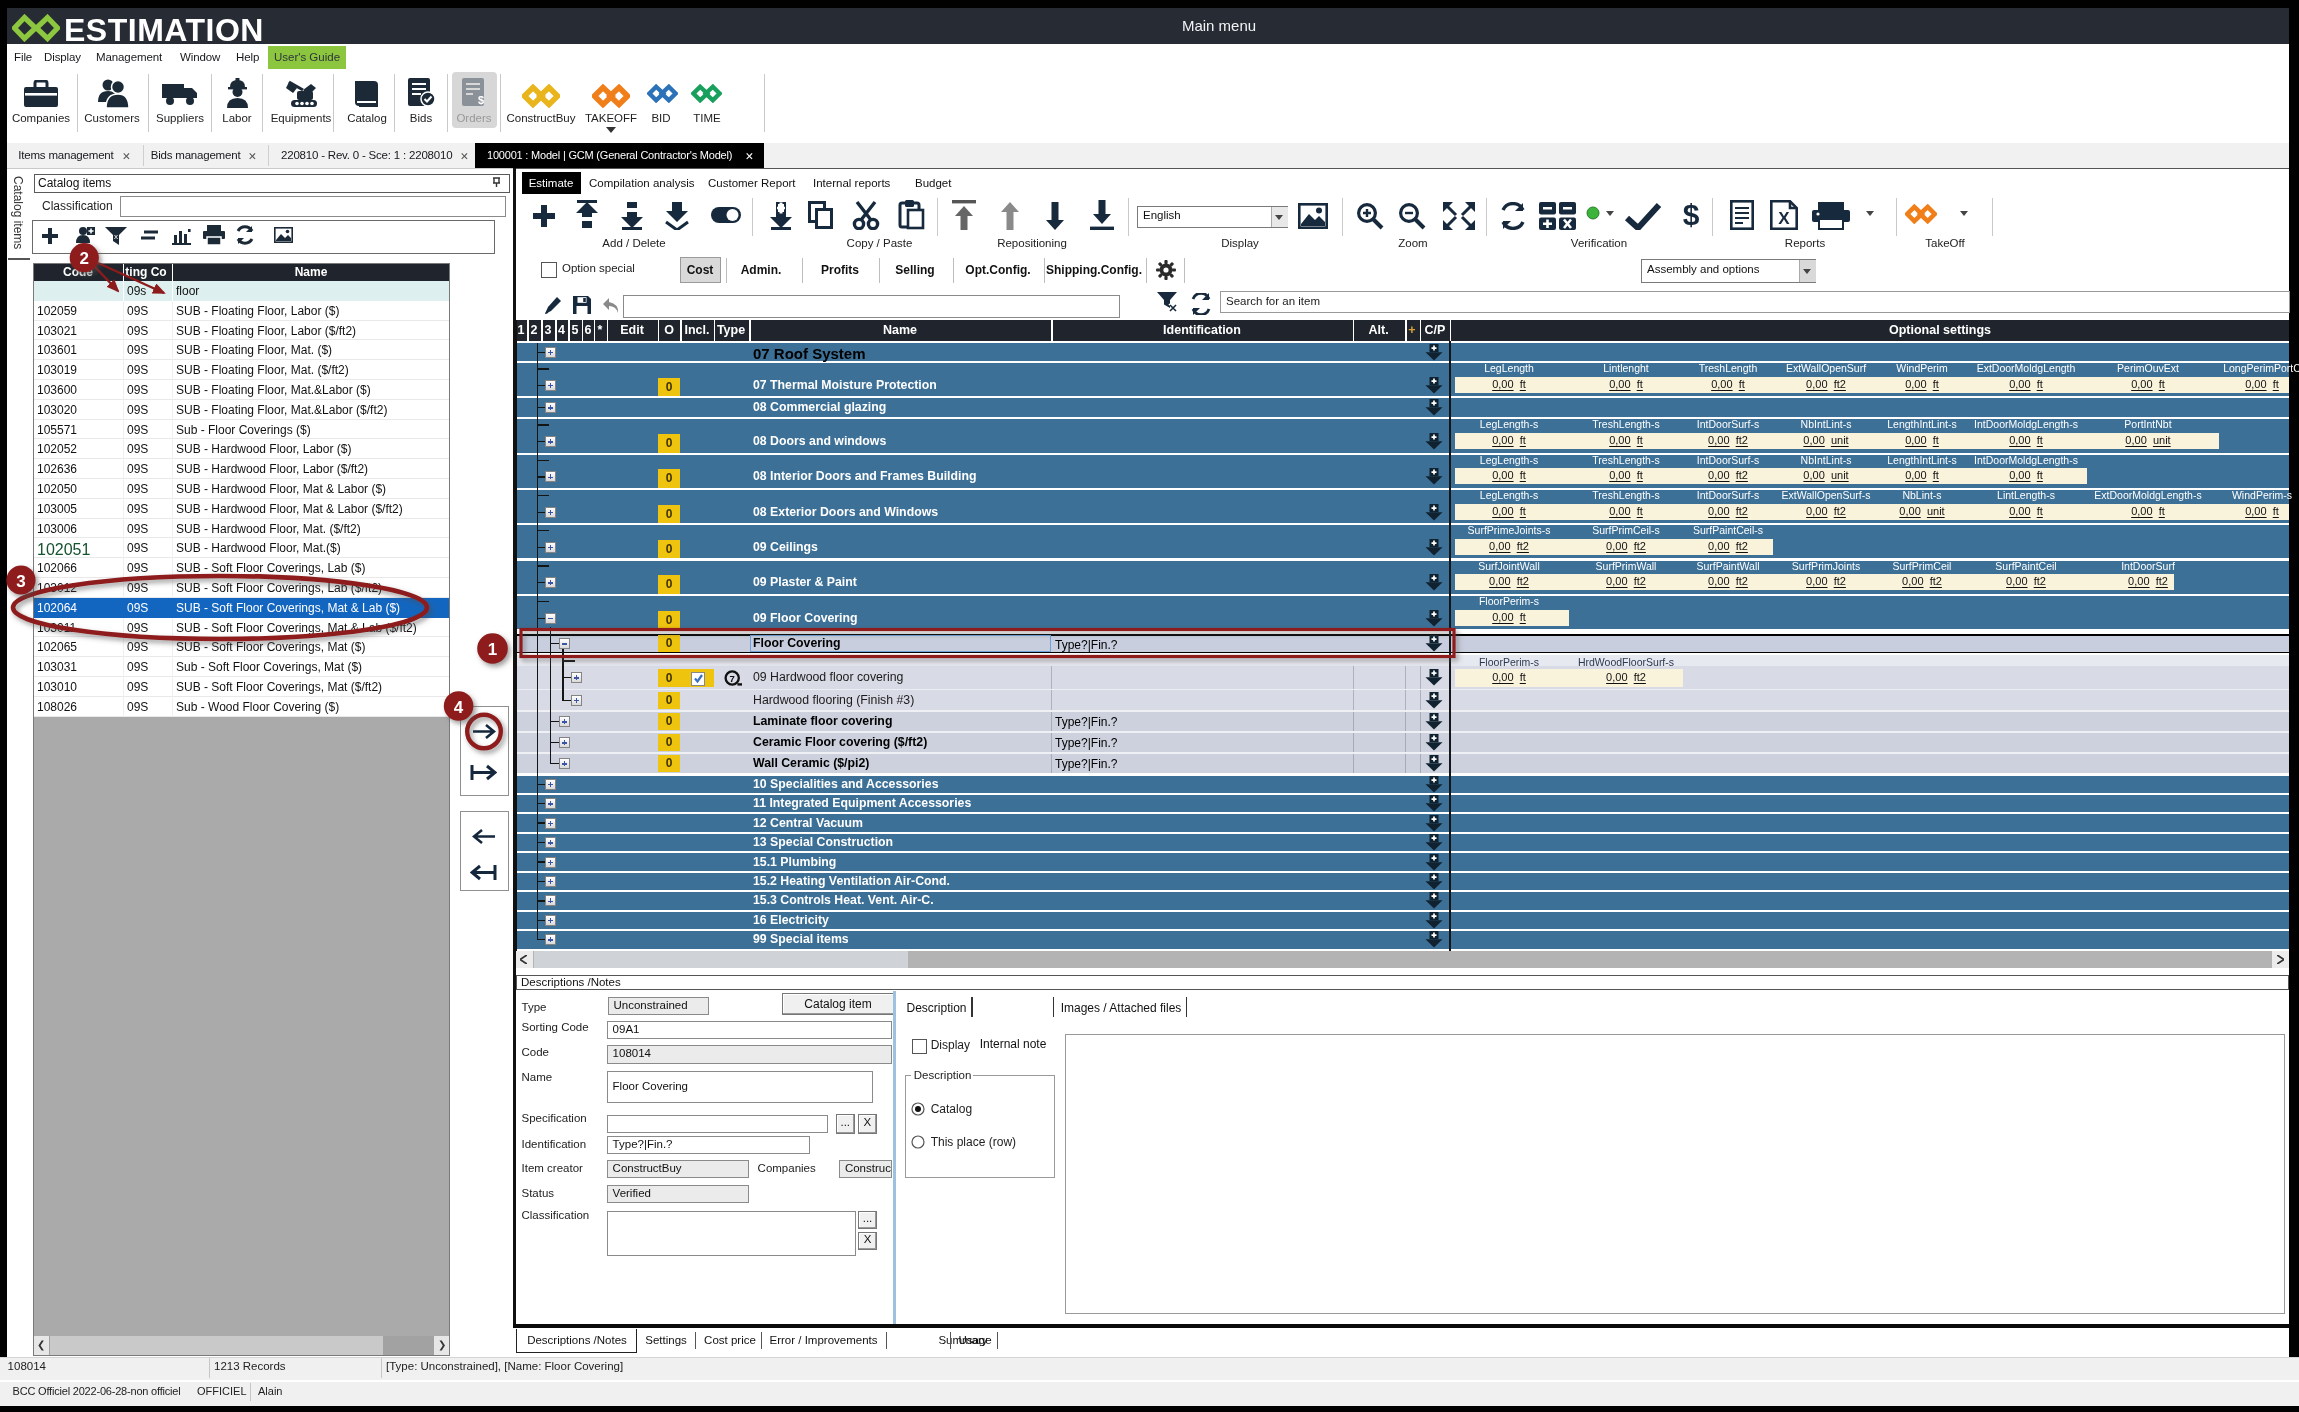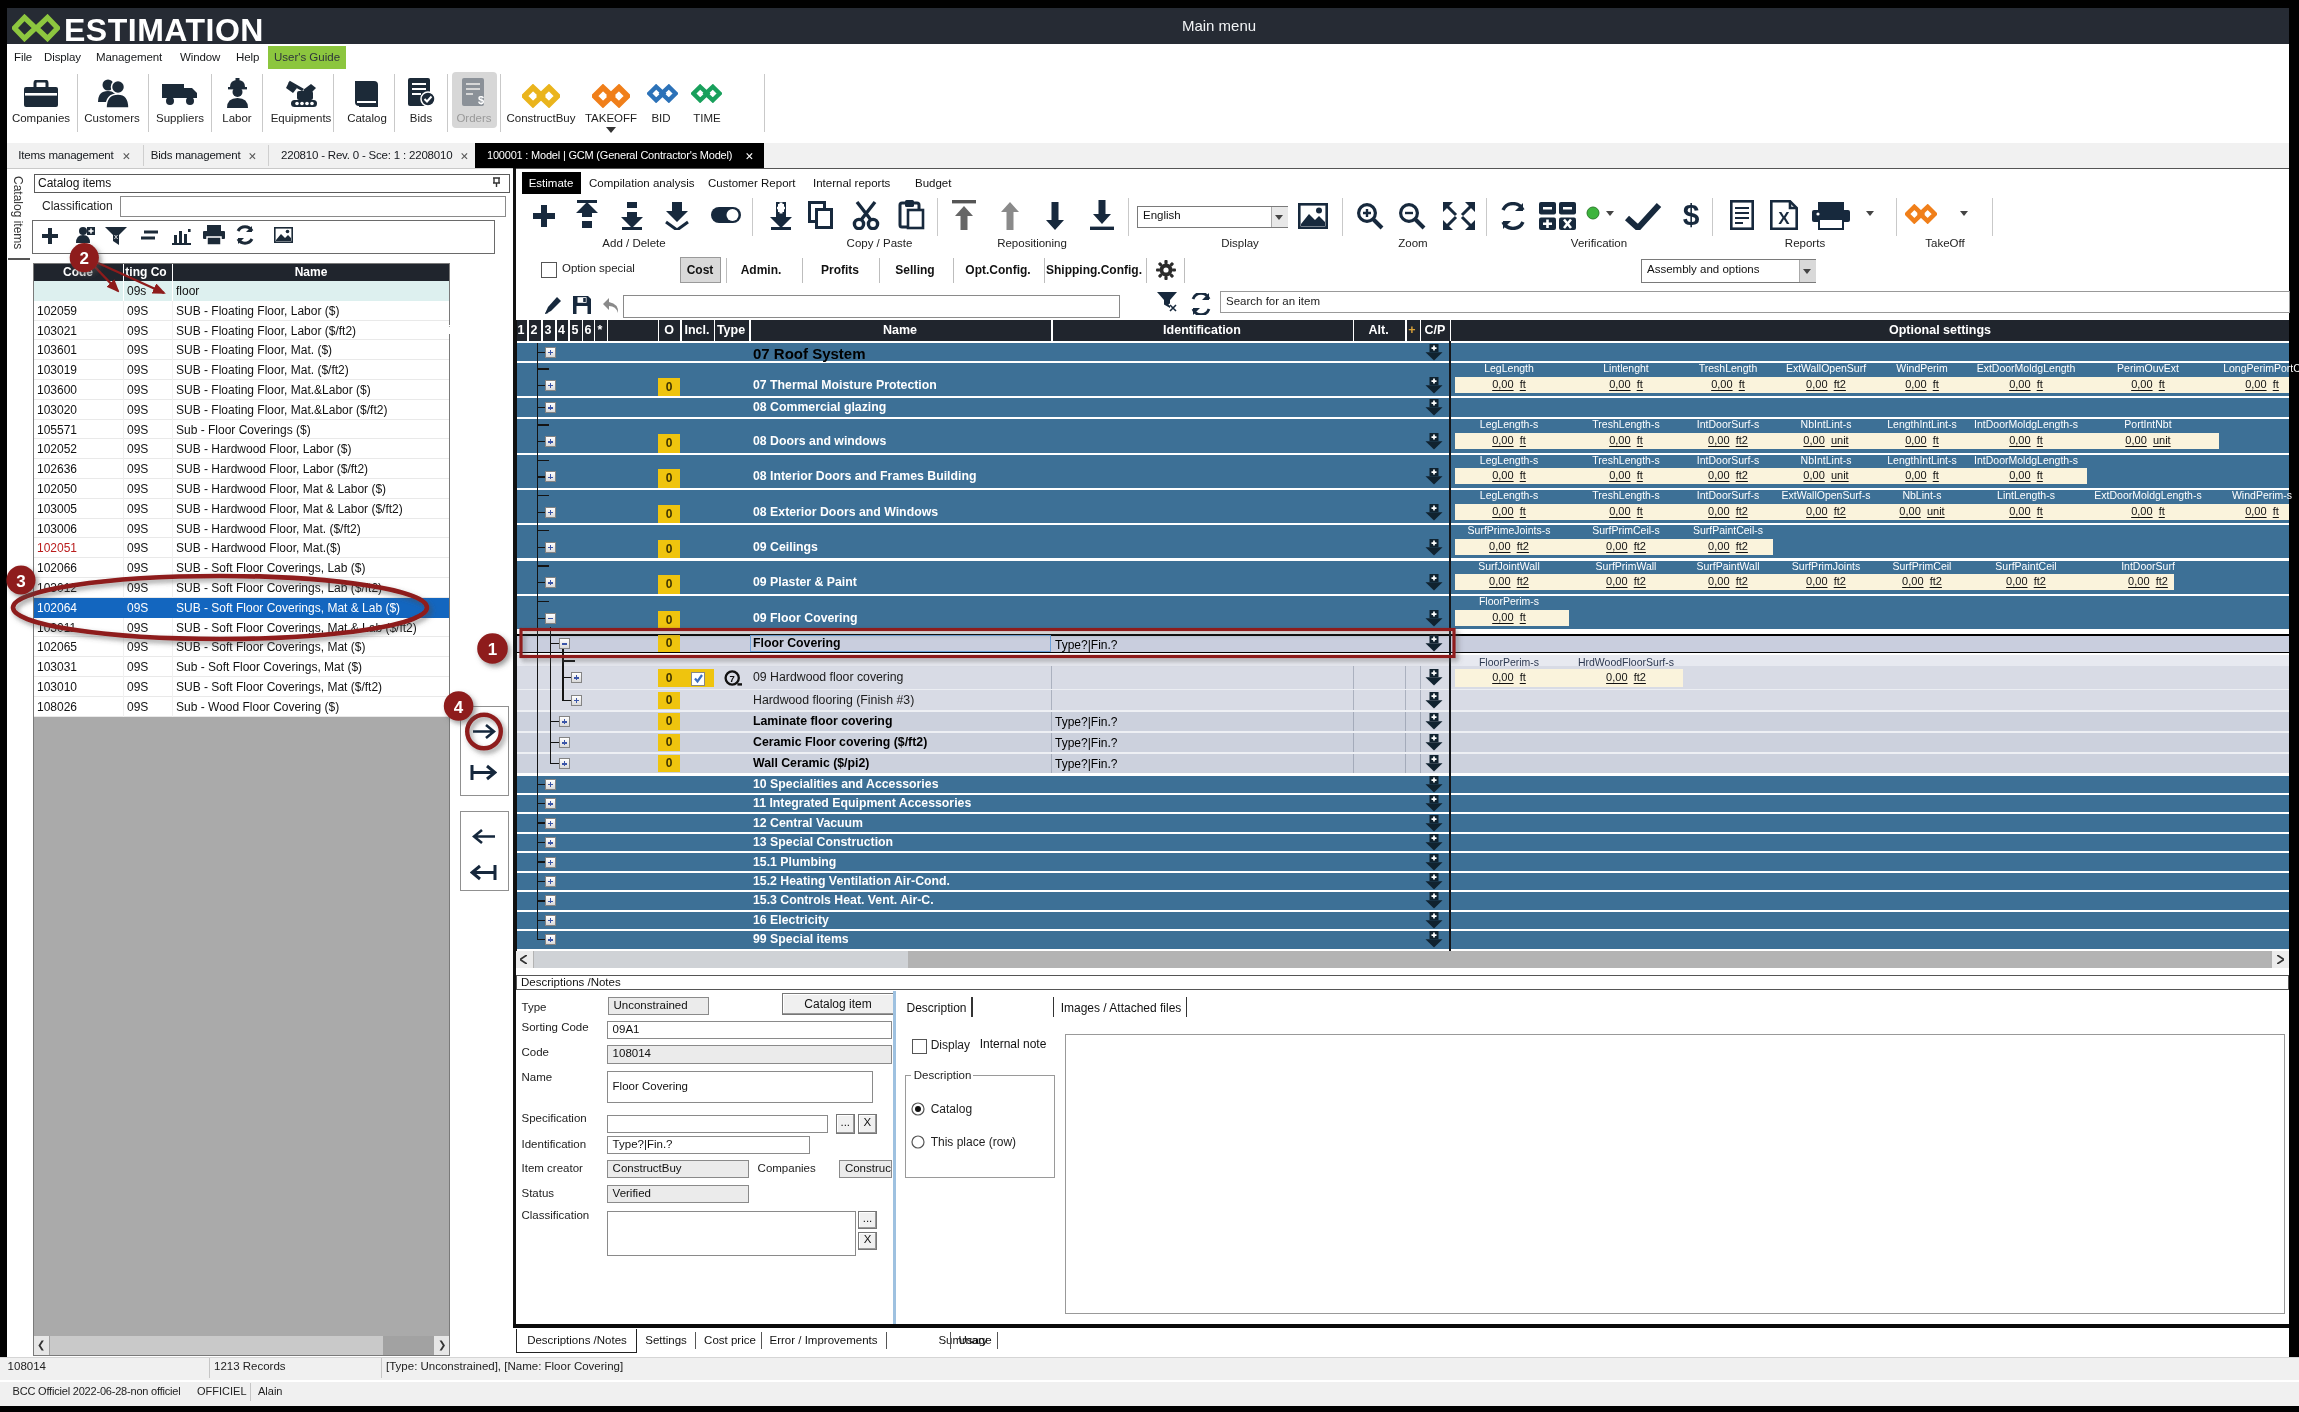--- a/index.html
+++ b/index.html
@@ -283,21 +283,21 @@
 <div class="ab" style="left:176px;top:501.8px;font-size:12px;color:#111;font-weight:normal;white-space:nowrap;">SUB - Hardwood Floor, Mat &amp; Labor ($/ft2)</div>
 <div class="ab" style="left:33px;top:518.6px;width:417px;height:19.8px;background:#fff;border-bottom:1px solid #e9e9e9;box-sizing:border-box;"></div>
 <div class="ab" style="left:122.5px;top:518.6px;width:1px;height:19.8px;background:#f0f0f0;"></div>
 <div class="ab" style="left:171.5px;top:518.6px;width:1px;height:19.8px;background:#f0f0f0;"></div>
 <div class="ab" style="left:37px;top:521.6px;font-size:12px;color:#111;font-weight:normal;white-space:nowrap;">103006</div>
 <div class="ab" style="left:127px;top:521.6px;font-size:12px;color:#111;font-weight:normal;white-space:nowrap;">09S</div>
 <div class="ab" style="left:176px;top:521.6px;font-size:12px;color:#111;font-weight:normal;white-space:nowrap;">SUB - Hardwood Floor, Mat. ($/ft2)</div>
 <div class="ab" style="left:33px;top:538.4px;width:417px;height:19.8px;background:#fff;border-bottom:1px solid #e9e9e9;box-sizing:border-box;"></div>
 <div class="ab" style="left:122.5px;top:538.4px;width:1px;height:19.8px;background:#f0f0f0;"></div>
 <div class="ab" style="left:171.5px;top:538.4px;width:1px;height:19.8px;background:#f0f0f0;"></div>
-<div class="ab" style="left:37px;top:541.4px;font-size:12px;color:#b91c1c;font-weight:normal;white-space:nowrap;">102051</div>
+<div class="ab" style="left:37px;top:541.4px;font-size:16px;color:#14532d;font-weight:normal;white-space:nowrap;">102051</div>
 <div class="ab" style="left:127px;top:541.4px;font-size:12px;color:#111;font-weight:normal;white-space:nowrap;">09S</div>
 <div class="ab" style="left:176px;top:541.4px;font-size:12px;color:#111;font-weight:normal;white-space:nowrap;">SUB - Hardwood Floor, Mat.($)</div>
 <div class="ab" style="left:33px;top:558.2px;width:417px;height:19.8px;background:#fff;border-bottom:1px solid #e9e9e9;box-sizing:border-box;"></div>
 <div class="ab" style="left:122.5px;top:558.2px;width:1px;height:19.8px;background:#f0f0f0;"></div>
 <div class="ab" style="left:171.5px;top:558.2px;width:1px;height:19.8px;background:#f0f0f0;"></div>
 <div class="ab" style="left:37px;top:561.2px;font-size:12px;color:#111;font-weight:normal;white-space:nowrap;">102066</div>
 <div class="ab" style="left:127px;top:561.2px;font-size:12px;color:#111;font-weight:normal;white-space:nowrap;">09S</div>
 <div class="ab" style="left:176px;top:561.2px;font-size:12px;color:#111;font-weight:normal;white-space:nowrap;">SUB - Soft Floor Coverings, Lab ($)</div>
 <div class="ab" style="left:33px;top:578.0px;width:417px;height:19.8px;background:#fff;border-bottom:1px solid #e9e9e9;box-sizing:border-box;"></div>
 <div class="ab" style="left:122.5px;top:578.0px;width:1px;height:19.8px;background:#f0f0f0;"></div>
@@ -612,21 +612,21 @@
 <div class="ab" style="left:1405px;top:319.5px;width:1.5px;height:21.5px;background:#fff;"></div>
 <div class="ab" style="left:1419.5px;top:319.5px;width:1.5px;height:21.5px;background:#fff;"></div>
 <div class="ab" style="left:1449.8px;top:319.5px;width:1.5px;height:21.5px;background:#fff;"></div>
 <div class="ab" style="left:321px;top:322.5px;width:400px;text-align:center;font-size:12.5px;color:#fff;font-weight:bold;white-space:nowrap;">1</div>
 <div class="ab" style="left:334px;top:322.5px;width:400px;text-align:center;font-size:12.5px;color:#fff;font-weight:bold;white-space:nowrap;">2</div>
 <div class="ab" style="left:348px;top:322.5px;width:400px;text-align:center;font-size:12.5px;color:#fff;font-weight:bold;white-space:nowrap;">3</div>
 <div class="ab" style="left:361.5px;top:322.5px;width:400px;text-align:center;font-size:12.5px;color:#fff;font-weight:bold;white-space:nowrap;">4</div>
 <div class="ab" style="left:375px;top:322.5px;width:400px;text-align:center;font-size:12.5px;color:#fff;font-weight:bold;white-space:nowrap;">5</div>
 <div class="ab" style="left:388px;top:322.5px;width:400px;text-align:center;font-size:12.5px;color:#fff;font-weight:bold;white-space:nowrap;">6</div>
 <div class="ab" style="left:400px;top:322.5px;width:400px;text-align:center;font-size:12.5px;color:#fff;font-weight:bold;white-space:nowrap;">*</div>
-<div class="ab" style="left:432px;top:322.5px;width:400px;text-align:left;font-size:12.5px;color:#fff;font-weight:bold;white-space:nowrap;">Edit</div>
+<div class="ab" style="left:432px;top:322.5px;width:400px;text-align:center;font-size:12.5px;color:#fff;font-weight:bold;white-space:nowrap;">Edit</div>
 <div class="ab" style="left:469px;top:322.5px;width:400px;text-align:center;font-size:12.5px;color:#fff;font-weight:bold;white-space:nowrap;">O</div>
 <div class="ab" style="left:497px;top:322.5px;width:400px;text-align:center;font-size:12.5px;color:#fff;font-weight:bold;white-space:nowrap;">Incl.</div>
 <div class="ab" style="left:531px;top:322.5px;width:400px;text-align:center;font-size:12.5px;color:#fff;font-weight:bold;white-space:nowrap;">Type</div>
 <div class="ab" style="left:700px;top:322.5px;width:400px;text-align:center;font-size:12.5px;color:#fff;font-weight:bold;white-space:nowrap;">Name</div>
 <div class="ab" style="left:1002px;top:322.5px;width:400px;text-align:center;font-size:12.5px;color:#fff;font-weight:bold;white-space:nowrap;">Identification</div>
 <div class="ab" style="left:1178.6px;top:322.5px;width:400px;text-align:center;font-size:12.5px;color:#fff;font-weight:bold;white-space:nowrap;">Alt.</div>
 <div class="ab" style="left:1235px;top:322.5px;width:400px;text-align:center;font-size:12.5px;color:#fff;font-weight:bold;white-space:nowrap;">C/P</div>
 <div class="ab" style="left:1740px;top:322.5px;width:400px;text-align:center;font-size:12.5px;color:#fff;font-weight:bold;white-space:nowrap;">Optional settings</div>
 <div class="ab" style="left:1212px;top:322.5px;width:400px;text-align:center;font-size:12.5px;color:#d9a33a;font-weight:bold;white-space:nowrap;">+</div>
 <div class="ab" style="left:517px;top:341px;width:1772px;height:609.5px;background:#fff;"></div>

